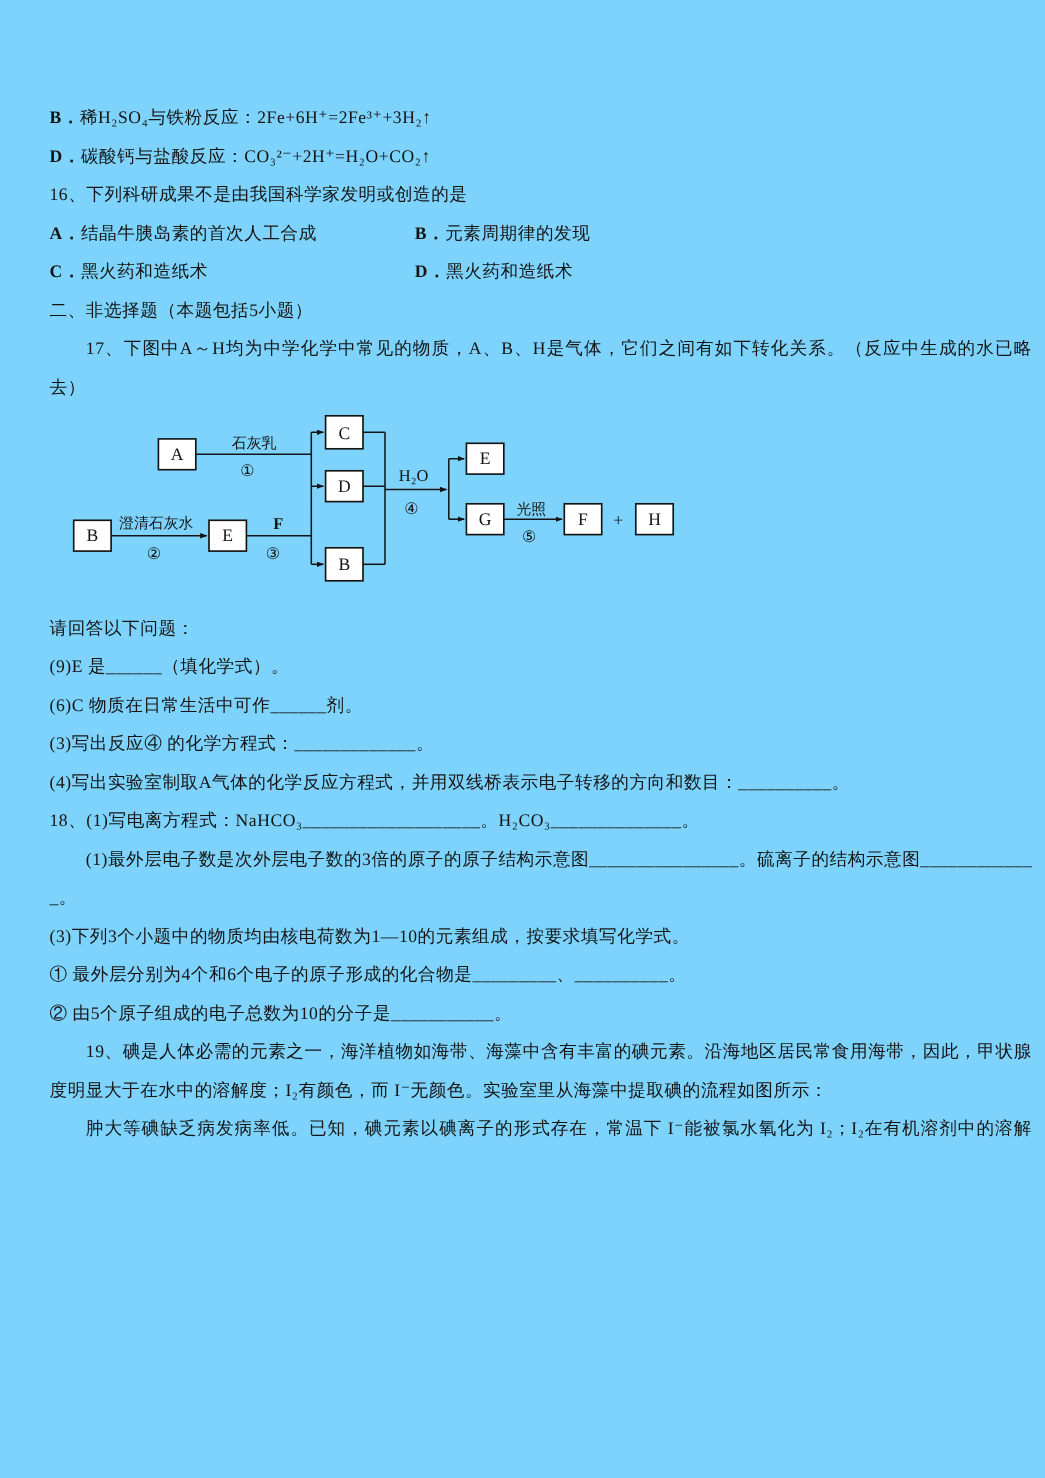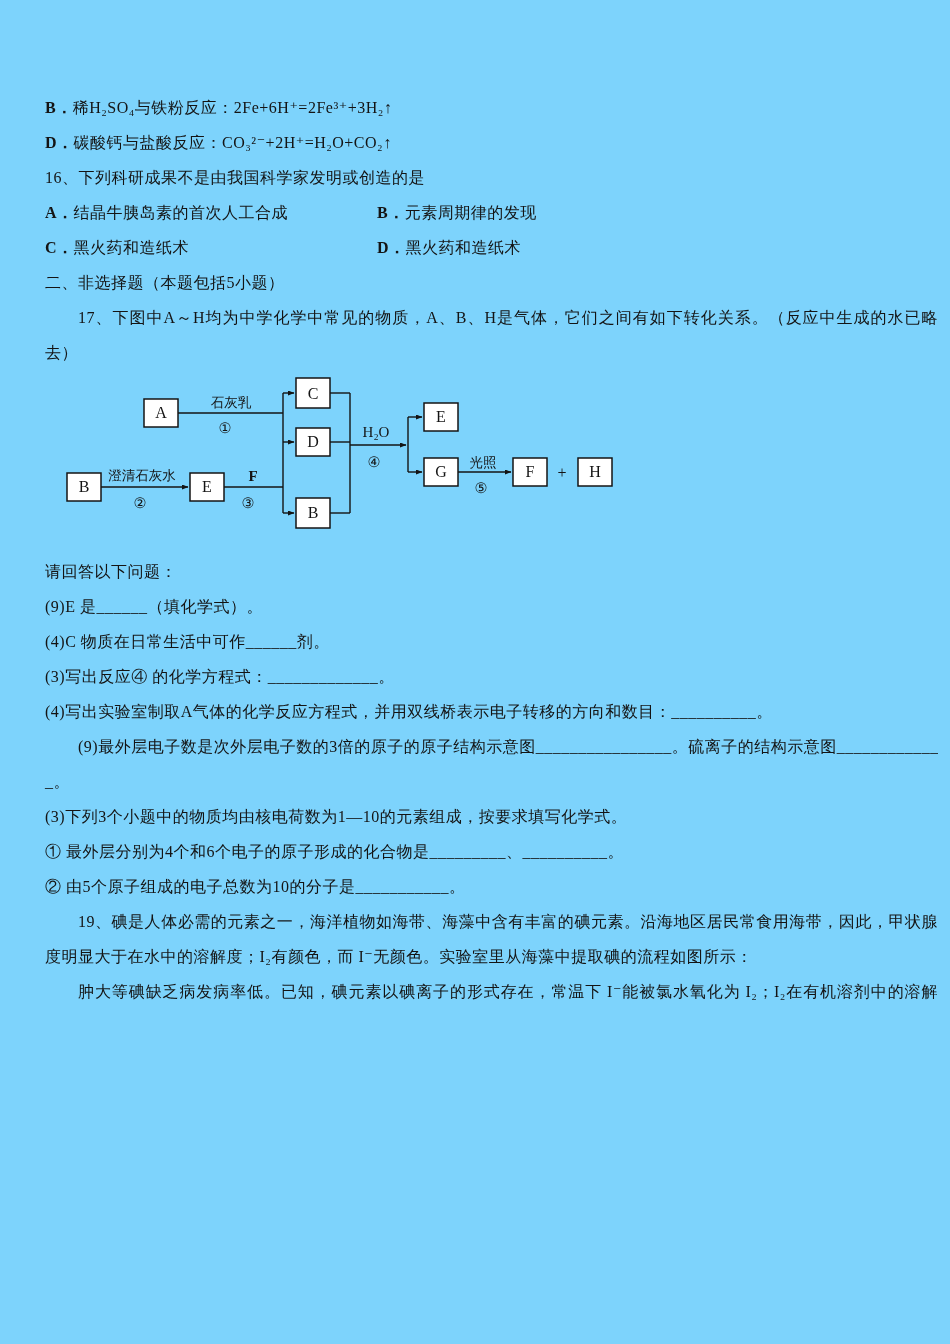--- a/index.html
+++ b/index.html
@@ -134,25 +134,26 @@
     <text class="num" x="329" y="97">④</text>
 
     <text class="lbl" x="438" y="97">光照</text>
     <text class="num" x="436" y="123">⑤</text>
 
     <text x="517" y="108">+</text>
   </svg>
 
   <div class="line prompt">请回答以下问题：</div>
   <div class="line">(9)E 是______（填化学式）。</div>
-  <div class="line">(4)C 物质在日常生活中可作______剂。</div>
+  <div class="line">(6)C 物质在日常生活中可作______剂。</div>
   <div class="line">(3)写出反应④ 的化学方程式：_____________。</div>
   <div class="line">(4)写出实验室制取A气体的化学反应方程式，并用双线桥表示电子转移的方向和数目：__________。</div>
 
-  <div class="line jlast nowrap">(9)最外层电子数是次外层电子数的3倍的原子的原子结构示意图________________。硫离子的结构示意图____________</div>
+  <div class="line">18、(1)写电离方程式：NaHCO₃___________________。H₂CO₃______________。</div>
+  <div class="line jlast nowrap">(1)最外层电子数是次外层电子数的3倍的原子的原子结构示意图________________。硫离子的结构示意图____________</div>
   <div class="line">_。</div>
   <div class="line">(3)下列3个小题中的物质均由核电荷数为1—10的元素组成，按要求填写化学式。</div>
   <div class="line">① 最外层分别为4个和6个电子的原子形成的化合物是_________、__________。</div>
   <div class="line">② 由5个原子组成的电子总数为10的分子是___________。</div>
 
   <div class="line jlast nowrap">19、碘是人体必需的元素之一，海洋植物如海带、海藻中含有丰富的碘元素。沿海地区居民常食用海带，因此，甲状腺</div>
   <div class="line">度明显大于在水中的溶解度；I₂有颜色，而 I⁻无颜色。实验室里从海藻中提取碘的流程如图所示：</div>
   <div class="line jlast nowrap">肿大等碘缺乏病发病率低。已知，碘元素以碘离子的形式存在，常温下 I⁻能被氯水氧化为 I₂；I₂在有机溶剂中的溶解</div>
 
 </div>

